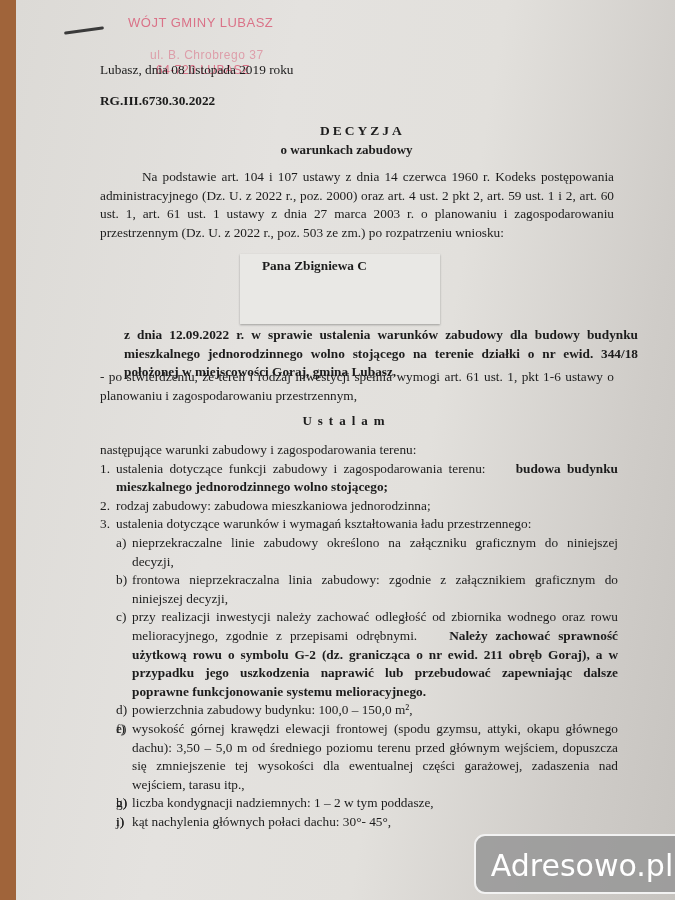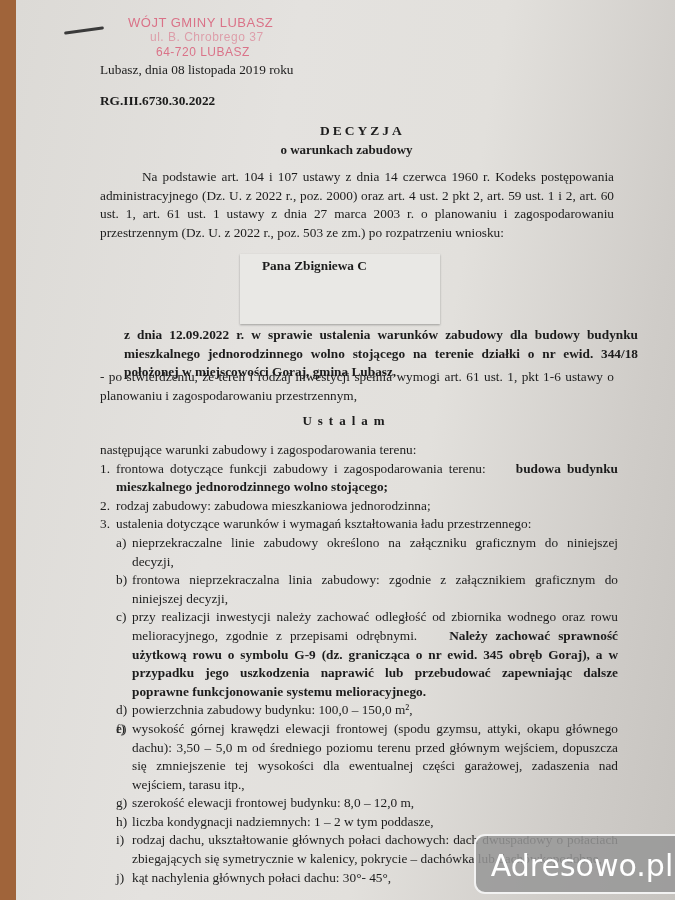--- a/index.html
+++ b/index.html
@@ -20,21 +20,21 @@
   .pen-mark {
     position: absolute; left: 48px; top: 29px; width: 40px; height: 3px;
     background: #3a3a3a; transform: rotate(-8deg); border-radius: 2px;
   }
   .stamp {
     position: absolute; left: 112px; top: 15px; color: #d9607a;
     font-family: "Liberation Sans", "DejaVu Sans", sans-serif;
     font-size: 13px; line-height: 15px; opacity: 0.85; letter-spacing: 0.5px;
   }
   .stamp div { white-space: nowrap; }
-  .stamp .l2 { padding-left: 22px; font-size: 12px; opacity: 0.6; }
+  .stamp .l2 { padding-left: 22px; font-size: 12px; opacity: 0.6; margin-top: 18px; }
   .stamp .l3 { padding-left: 28px; font-size: 12px; }
   .text { position: absolute; font-size: 13.3px; line-height: 18.6px; white-space: nowrap; }
   .place-date { left: 84px; top: 61px; }
   .case-no { left: 84px; top: 92px; font-weight: bold; }
   .title { left: 0; width: 661px; text-align: center; top: 122px; font-weight: bold; letter-spacing: 3px; font-size: 13.5px; margin-left: 16px; }
   .subtitle { left: 0; width: 661px; text-align: center; top: 141px; font-weight: bold; font-size: 13px; }
   .para { position: absolute; left: 84px; width: 514px; font-size: 13.3px; line-height: 18.6px; text-align: justify; }
   .para .indent { display: inline-block; width: 42px; }
   .applicant { position: absolute; left: 246px; top: 258px; font-weight: bold; font-size: 13.3px; }
   .redact {
@@ -86,65 +86,63 @@
   <div class="para bold" style="top:326px;">z dnia 12.09.2022 r. w sprawie ustalenia warunków zabudowy dla budowy budynku mieszkalnego jednorodzinnego wolno stojącego na terenie działki o nr ewid. 344/18 położonej w miejscowości Goraj, gmina Lubasz,</div>
   <div class="para" style="top:368px;">- po stwierdzeniu, że teren i rodzaj inwestycji spełnia wymogi art. 61 ust. 1, pkt 1-6 ustawy o planowaniu i zagospodarowaniu przestrzennym,</div>
 
   <div class="text section-head">Ustalam</div>
 
   <div class="list" style="top:441px;">
     <div>następujące warunki zabudowy i zagospodarowania terenu:</div>
 
     <div class="li">
       <span class="num">1.</span>
-      <span>frontowa dotyczące funkcji zabudowy i zagospodarowania terenu: </span><span class="bold">budowa budynku mieszkalnego jednorodzinnego wolno stojącego;</span>
+      <span>ustalenia dotyczące funkcji zabudowy i zagospodarowania terenu: </span><span class="bold">budowa budynku mieszkalnego jednorodzinnego wolno stojącego;</span>
     </div>
     <div class="li">
       <span class="num">2.</span>
       <span>rodzaj zabudowy: zabudowa mieszkaniowa jednorodzinna;</span>
     </div>
     <div class="li">
       <span class="num">3.</span>
       <span>ustalenia dotyczące warunków i wymagań kształtowania ładu przestrzennego:</span>
     </div>
 
     <div class="sub">
       <span class="num">a)</span>
       <span>nieprzekraczalne linie zabudowy określono na załączniku graficznym do niniejszej decyzji,</span>
     </div>
     <div class="sub">
       <span class="num">b)</span>
       <span>frontowa nieprzekraczalna linia zabudowy: zgodnie z załącznikiem graficznym do niniejszej decyzji,</span>
     </div>
     <div class="sub">
       <span class="num">c)</span>
-      <span>przy realizacji inwestycji należy zachować odległość od zbiornika wodnego oraz rowu melioracyjnego, zgodnie z przepisami odrębnymi. </span><span class="bold">Należy zachować sprawność użytkową rowu o symbolu G-9 (dz. granicząca o nr ewid. 345 obręb Goraj), a w przypadku jego uszkodzenia naprawić lub przebudować zapewniając dalsze poprawne funkcjonowanie systemu melioracyjnego.</span>
+      <span>przy realizacji inwestycji należy zachować odległość od zbiornika wodnego oraz rowu melioracyjnego, zgodnie z przepisami odrębnymi. </span><span class="bold">Należy zachować sprawność użytkową rowu o symbolu G-2 (dz. granicząca o nr ewid. 211 obręb Goraj), a w przypadku jego uszkodzenia naprawić lub przebudować zapewniając dalsze poprawne funkcjonowanie systemu melioracyjnego.</span>
     </div>
     <div class="sub">
       <span class="num">d)</span>
       <span>powierzchnia zabudowy budynku: 100,0 – 150,0 m², </span>
     </div>
     <div class="sub">
       <span class="num">e)</span>
     </div>
     <div class="sub">
       <span class="num">f)</span>
       <span>wysokość górnej krawędzi elewacji frontowej (spodu gzymsu, attyki, okapu głównego dachu): 3,50 – 5,0 m od średniego poziomu terenu przed głównym wejściem, dopuszcza się zmniejszenie tej wysokości dla ewentualnej części garażowej, zadaszenia nad wejściem, tarasu itp.,</span>
     </div>
     <div class="sub">
       <span class="num">g)</span>
-      <span>szerokość elewacji frontowej budynku: 8,0 – 12,0 m,</span>
     </div>
     <div class="sub">
       <span class="num">h)</span>
       <span>liczba kondygnacji nadziemnych: 1 – 2 w tym poddasze,</span>
     </div>
     <div class="sub">
       <span class="num">i)</span>
-      <span>rodzaj dachu, ukształtowanie głównych połaci dachowych: dach dwuspadowy o połaciach zbiegających się symetrycznie w kalenicy, pokrycie – dachówka lub dachówkopodobne,</span>
     </div>
     <div class="sub">
       <span class="num">j)</span>
       <span>kąt nachylenia głównych połaci dachu: 30°- 45°,</span>
     </div>
 
   </div>
 </div>
 
 <div class="watermark">Adresowo.pl</div>

